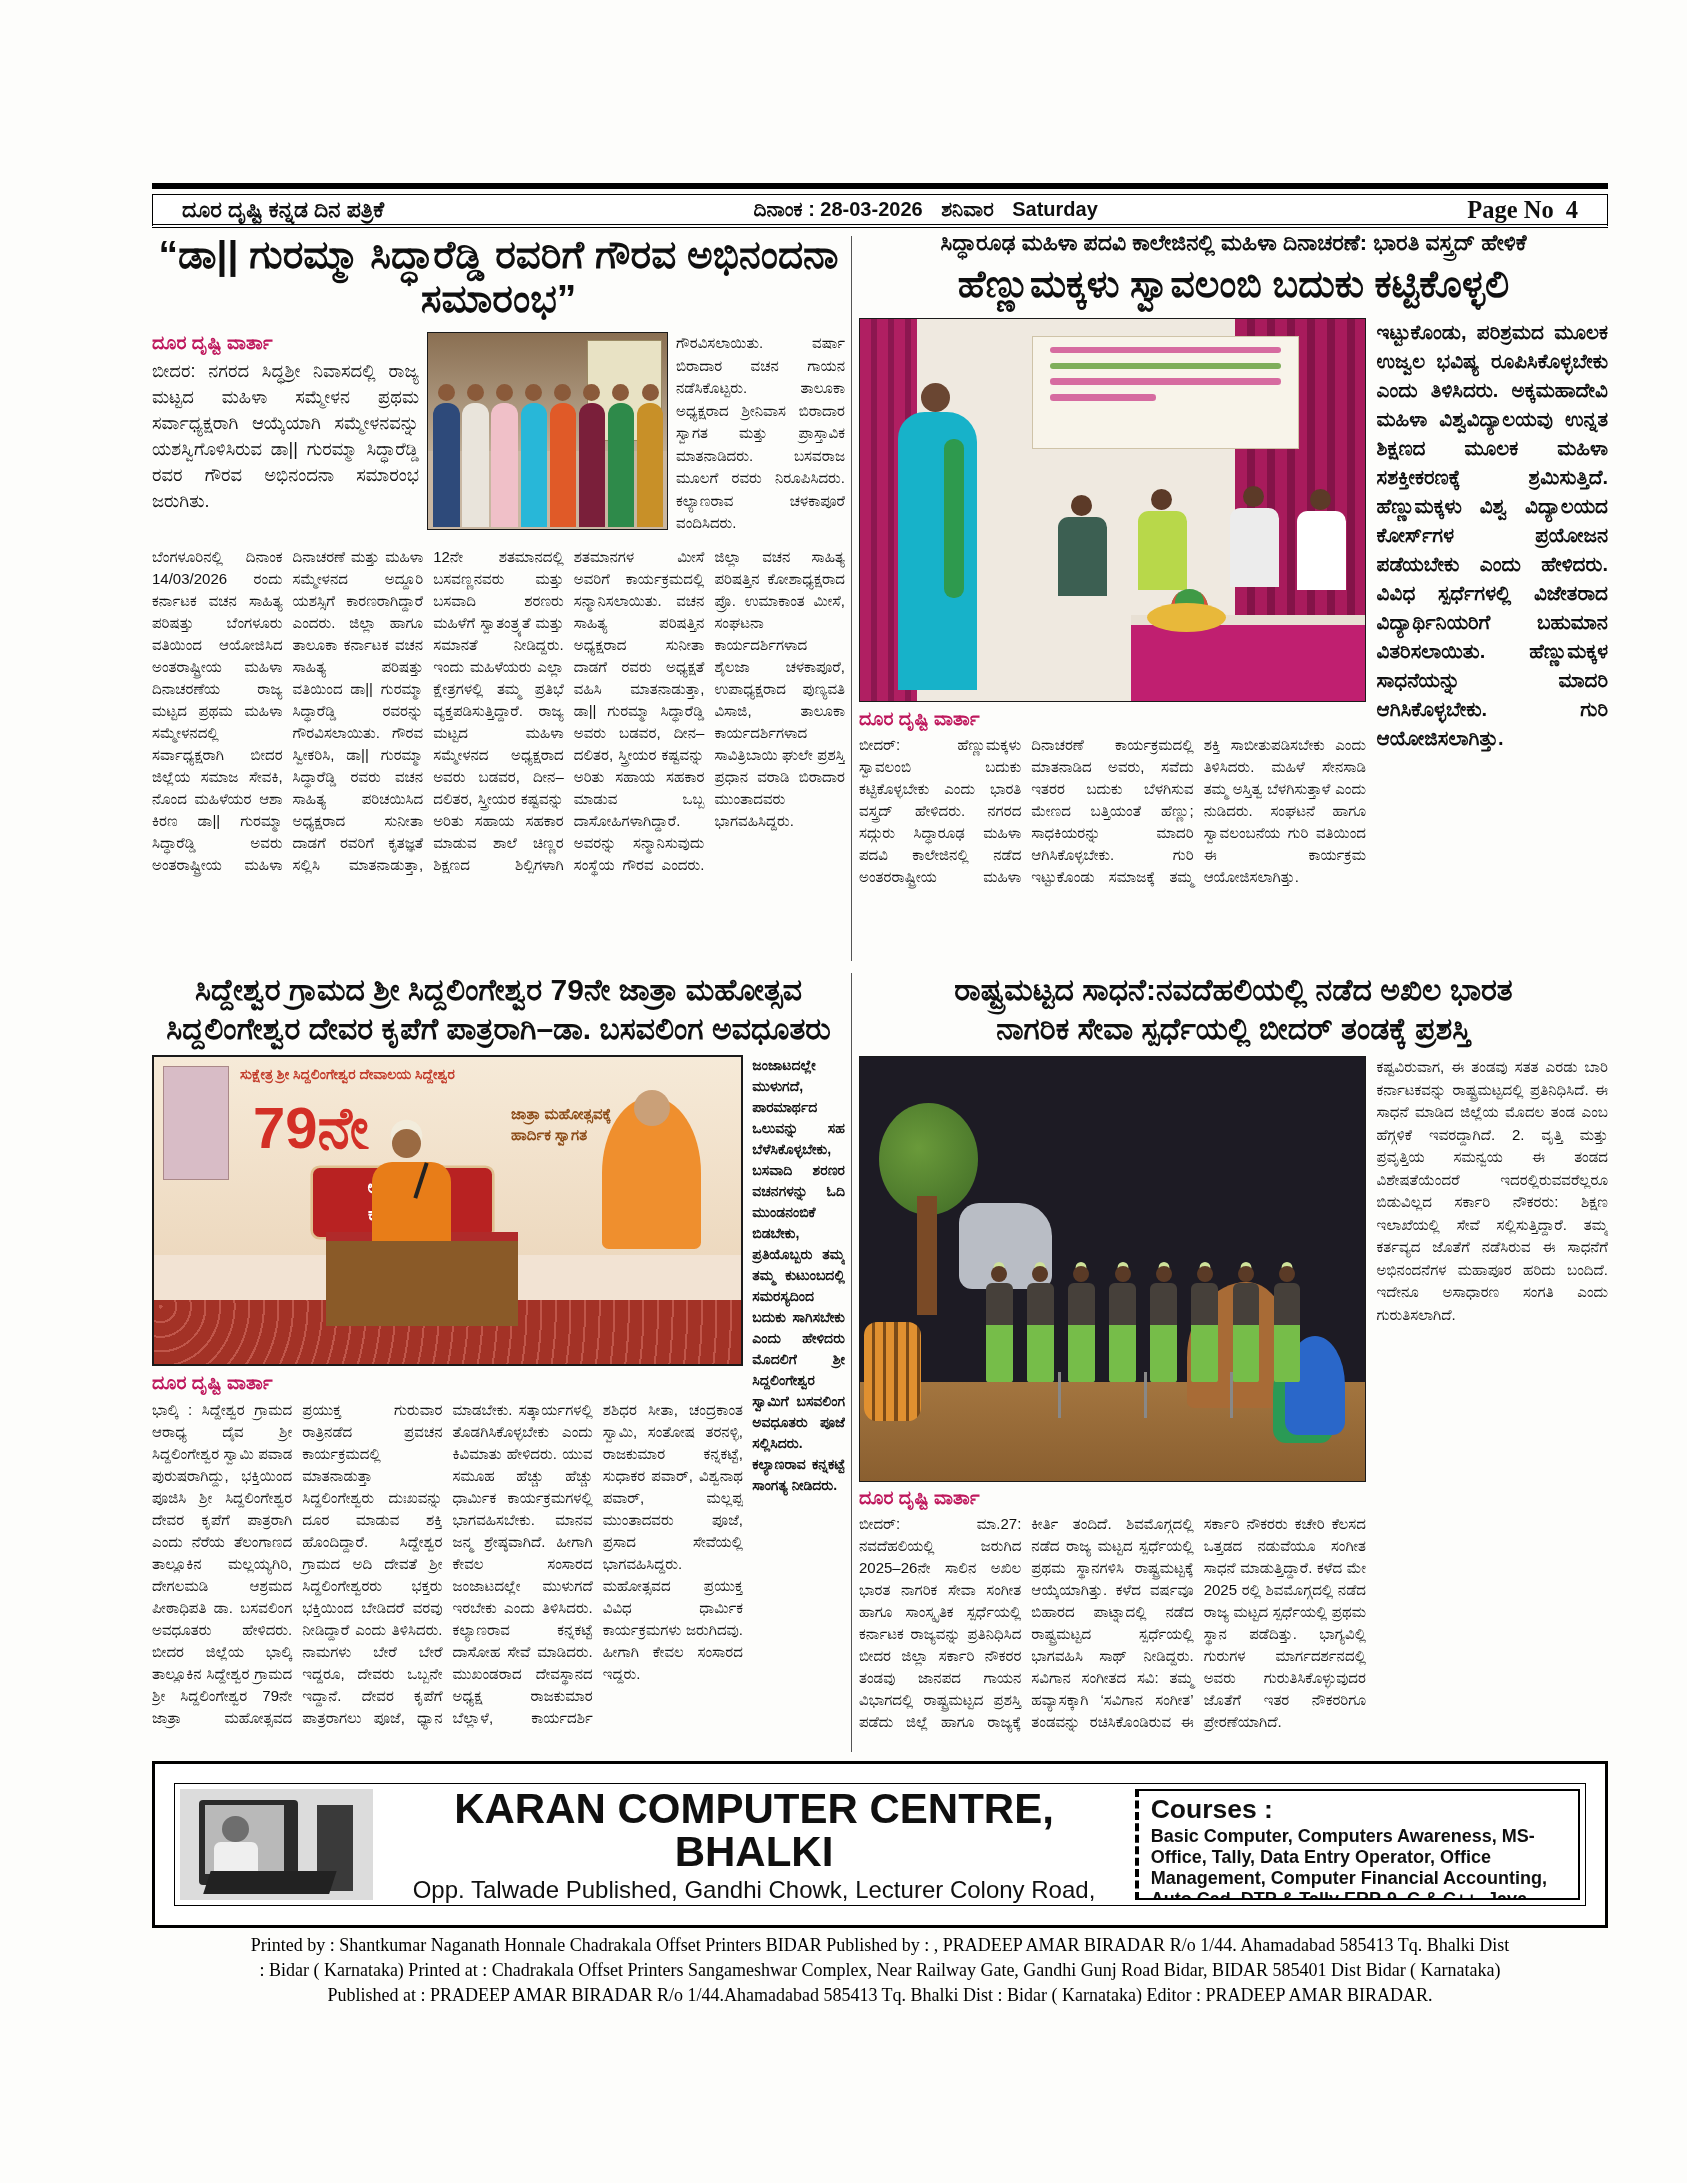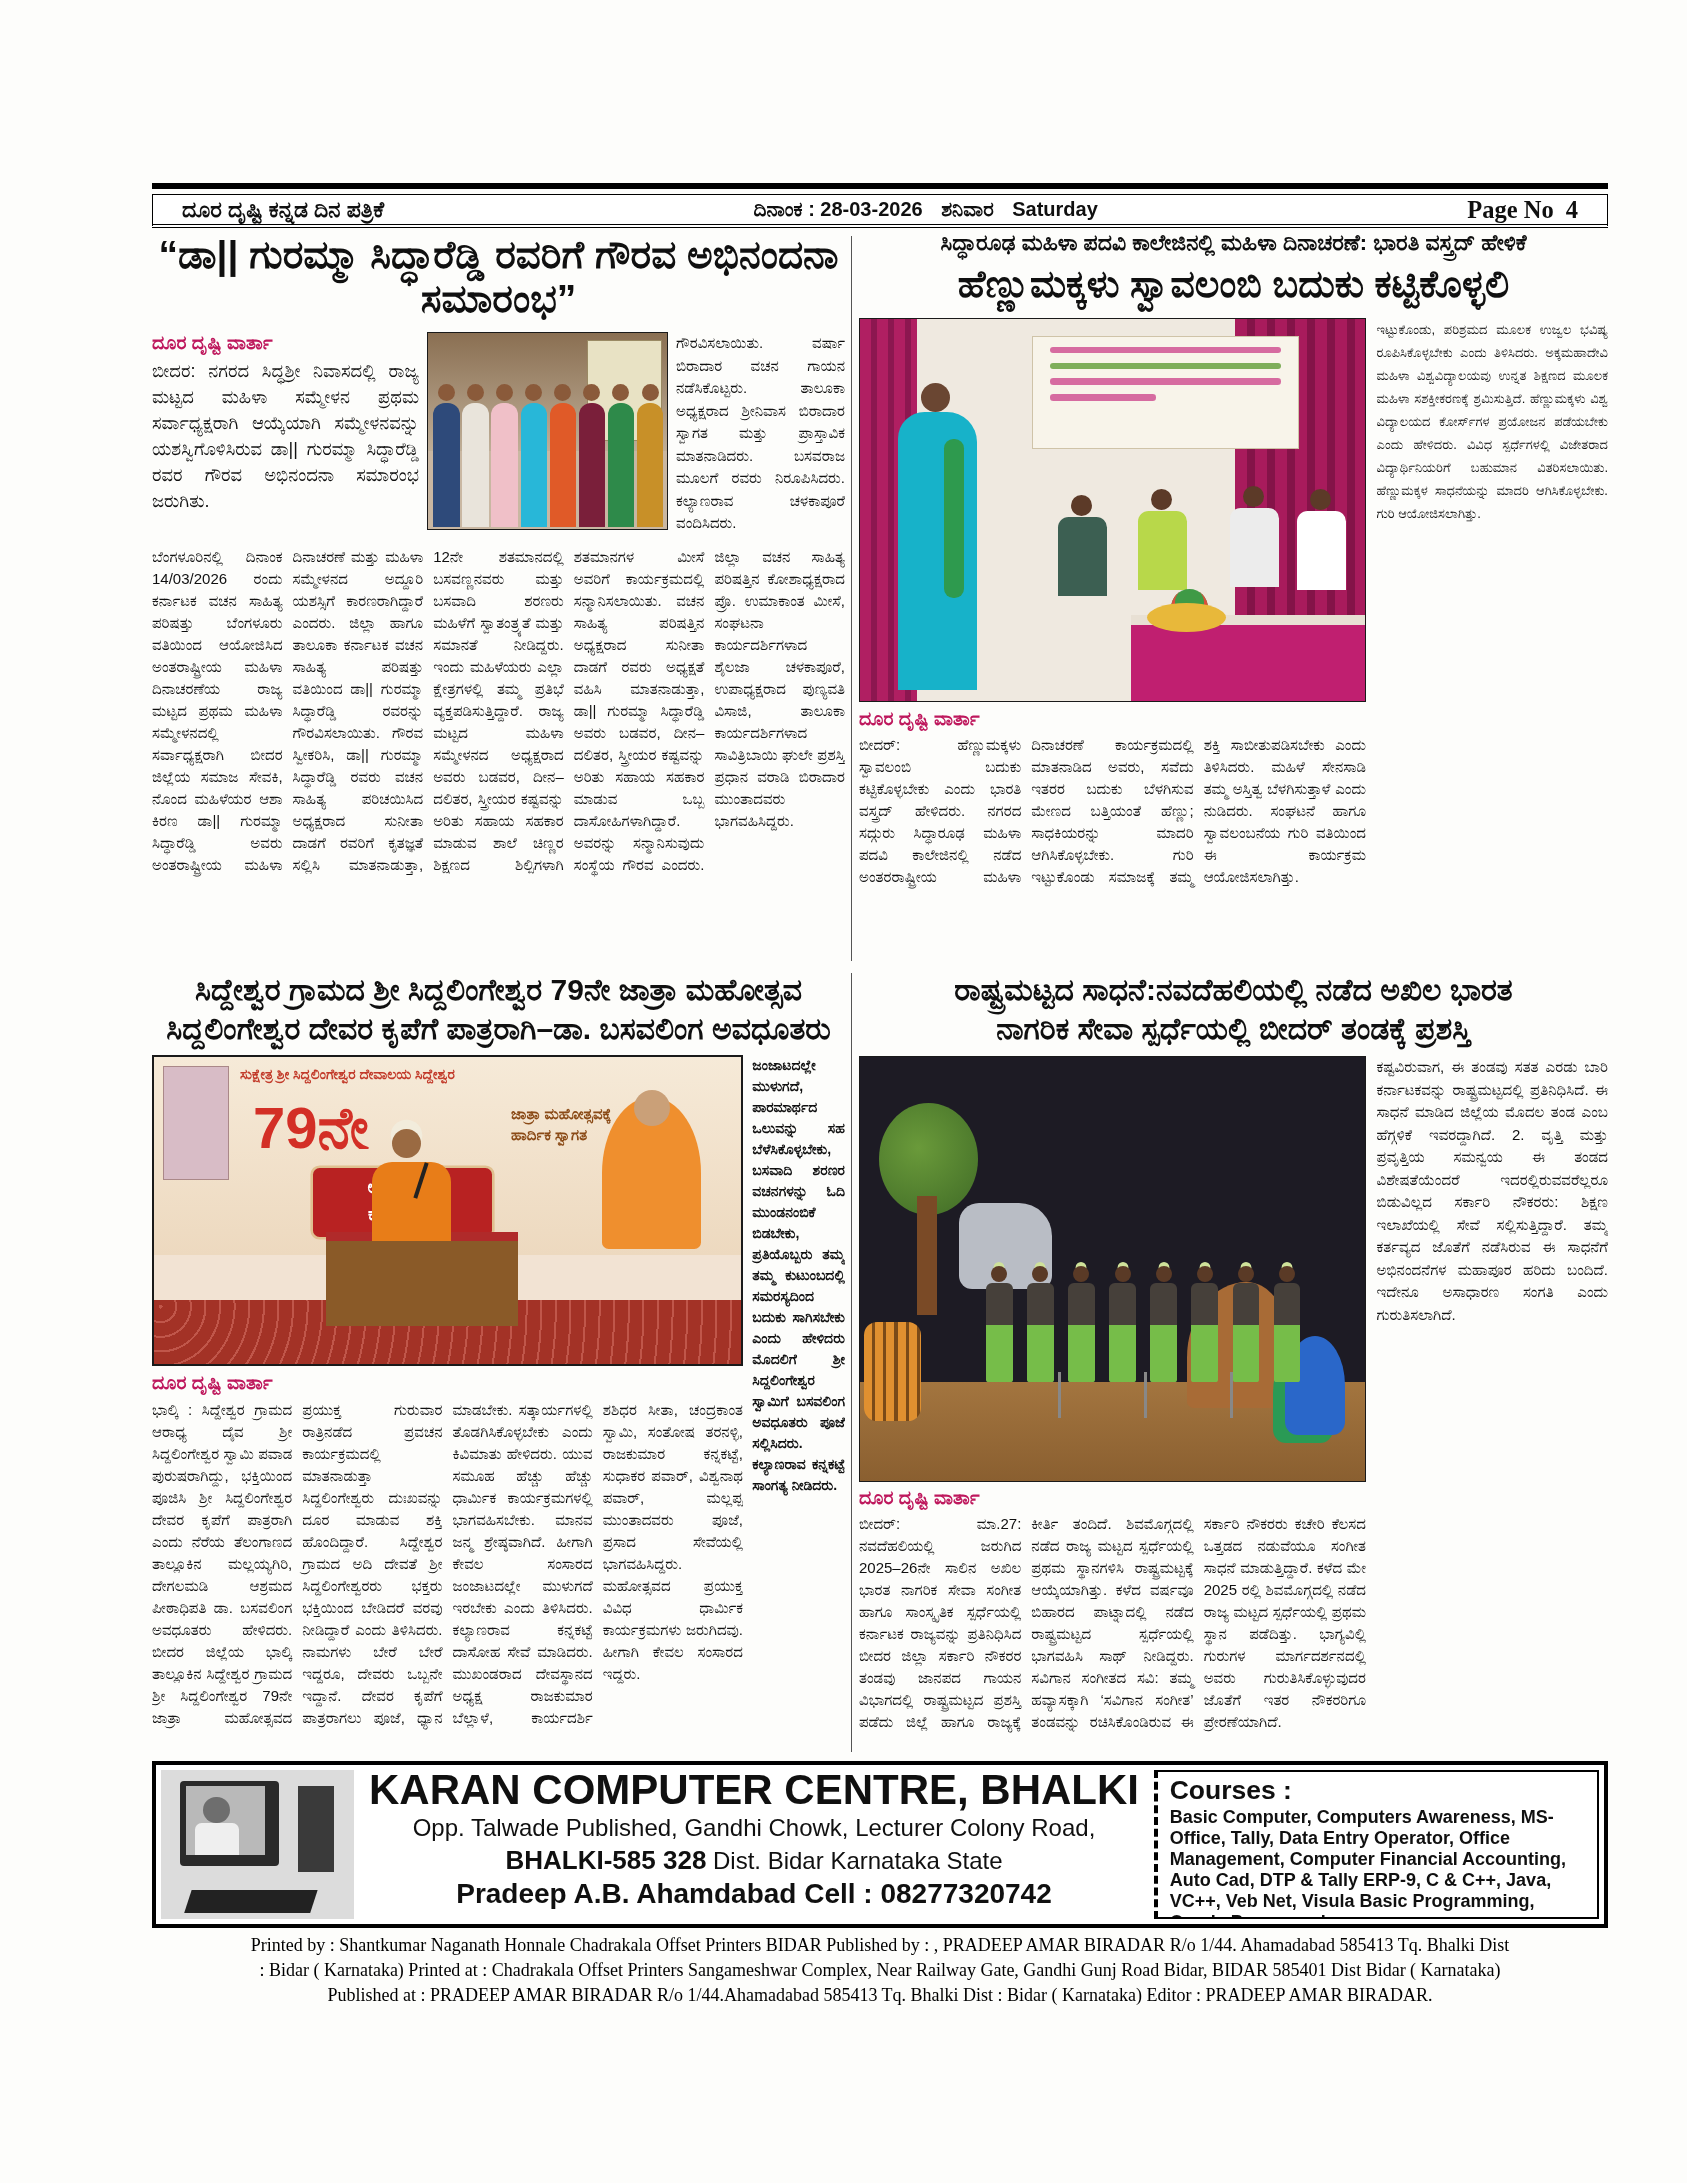--- a/index.html
+++ b/index.html
@@ -46,21 +46,21 @@
   .photoB .woman{position:absolute;left:38px;top:93px;width:79px;height:278px;background:#17b2c9;border-radius:26.5px 30px 0 0;}
   .photoB .woman::before{content:"";position:absolute;top:-29px;left:22.5px;width:29px;height:29px;border-radius:50%;background:#6a4632;}
   .photoB .woman::after{content:"";position:absolute;top:26.5px;left:46px;width:20px;height:159px;background:#2e9a4e;border-radius:9.3px;}
   .photoB .sit{position:absolute;width:49px;height:79px;border-radius:10.6px 10.6px 0 0;background:var(--c);}
   .photoB .sit::before{content:"";position:absolute;top:-22.5px;left:13.2px;width:21px;height:21px;border-radius:50%;background:#5c3a28;}
   .photoB .table{position:absolute;left:271px;bottom:0px;width:236px;height:78px;background:#c01f70;}
   .photoB .table::before{content:"";position:absolute;top:-8px;left:0;width:100%;height:9.3px;background:#e8e0d4;}
   .photoB .pot{position:absolute;left:311px;bottom:74px;width:37px;height:38px;border-radius:50% 50% 40% 40%;background:#3f9a46;box-shadow:0 -5.3px 0 4px #d8503c inset;}
   .photoB .garland{position:absolute;right:139px;bottom:69px;width:79px;height:29px;border-radius:50%;background:#e8b83a;}
   .bodyB{margin-top:4px;height:210px;column-count:3;column-gap:10px;}
-  .sideB{flex:1;font-size:13px;line-height:23px;height:655px;}
+  .sideB{flex:1;font-size:20px;line-height:29px;height:655px;font-weight:bold;}
   
   .artC{position:absolute;left:152px;top:970px;width:693px;height:785px;overflow:hidden;}
   .hlC{font-size:30px;line-height:1.3;}
   .rowC{display:flex;gap:9.3px;margin-top:6.6px;}
   .colLC{width:591px;}
   .photoC{width:591px;height:311px;background:#f2e3d3;border-width:2px;}
   .photoC .bannerTop{position:absolute;left:0;top:0;width:100%;height:198px;background:linear-gradient(#f6ead8,#edd9bf);}
   .photoC .deity{position:absolute;left:9.3px;top:9.3px;width:64px;height:112px;background:#d8bcc6;border:0.7px solid #a88;}
   .photoC .t-top{position:absolute;left:86px;top:9.3px;width:370px;font-size:14px;font-weight:bold;color:#c23a2a;}
   .photoC .t-big{position:absolute;left:99px;top:37px;font-size:58px;font-weight:bold;color:#d32f26;}
@@ -87,21 +87,21 @@
   .photoD .tiger{position:absolute;left:4px;bottom:60px;width:57px;height:99px;background:repeating-linear-gradient(90deg,#e09030 0 8px,#7a4a18 8px 11.2px);border-radius:13.2px;}
   .photoD .deer{position:absolute;right:79px;bottom:73px;width:99px;height:126px;background:#a86b36;border-radius:60% 40% 6.6px 6.6px;}
   .photoD .peacock{position:absolute;right:20px;bottom:46px;width:60px;height:99px;background:#2a67c9;border-radius:50% 50% 13.2px 13.2px;box-shadow:-12px 8px 0 0 #2a9a55;}
   .perfrow{position:absolute;left:126px;bottom:99px;display:flex;gap:14.6px;}
   .perf{width:26.5px;height:99px;border-radius:6px 6px 2.6px 2.6px;background:linear-gradient(#46403a 0 42%,#76bd49 42% 100%);position:relative;}
   .perf::before{content:"";position:absolute;top:-17px;left:5.3px;width:16px;height:16px;border-radius:50%;background:#5a3a26;box-shadow:0 -6.6px 0 -2.6px #cfe29a;}
   .photoD .micline{position:absolute;bottom:63px;width:2.6px;height:46px;background:#888;}
   .bodyD{margin-top:4px;height:262px;column-count:3;column-gap:10px;}
   .sideD{flex:1;font-size:15px;line-height:22.5px;height:741px;}
   
-  .ad{position:absolute;left:152px;top:1761px;width:1456px;height:167px;border:3.3px solid #000;padding:0;box-sizing:border-box;background:#fff;}
+  .ad{position:absolute;left:152px;top:1761px;width:1456px;height:167px;border:3.3px solid #000;padding:19px;box-sizing:border-box;background:#fff;}
   .ad-inner{border:1.3px solid #000;height:100%;display:flex;align-items:stretch;box-sizing:border-box;}
   .ad-photo{width:193px;margin:5.3px;background:#dcdcdc;position:relative;overflow:hidden;flex:none;}
   .ad-photo .mon{position:absolute;left:18.5px;top:10.6px;width:99px;height:85px;background:#2a2a2a;border-radius:4px;}
   .ad-photo .scr{position:absolute;left:25px;top:16px;width:79px;height:69px;background:#b9b9b9;}
   .ad-photo .head{position:absolute;left:42px;top:26.5px;width:26.5px;height:26.5px;border-radius:50%;background:#6e6e6e;}
   .ad-photo .shirt{position:absolute;left:34px;top:53px;width:44px;height:32px;border-radius:6.6px 6.6px 0 0;background:#efefef;}
   .ad-photo .tower{position:absolute;right:20px;top:16px;width:36px;height:86px;background:#3a3a3a;}
   .ad-photo .kbd{position:absolute;left:26.5px;bottom:6.6px;width:126px;height:22.5px;background:#222;transform:skewX(-18deg);}
   .ad-center{flex:1;text-align:center;padding-top:4px;overflow:hidden;}
   .ad-title{font-size:42px;font-weight:bold;letter-spacing:0px;line-height:1.02;}

